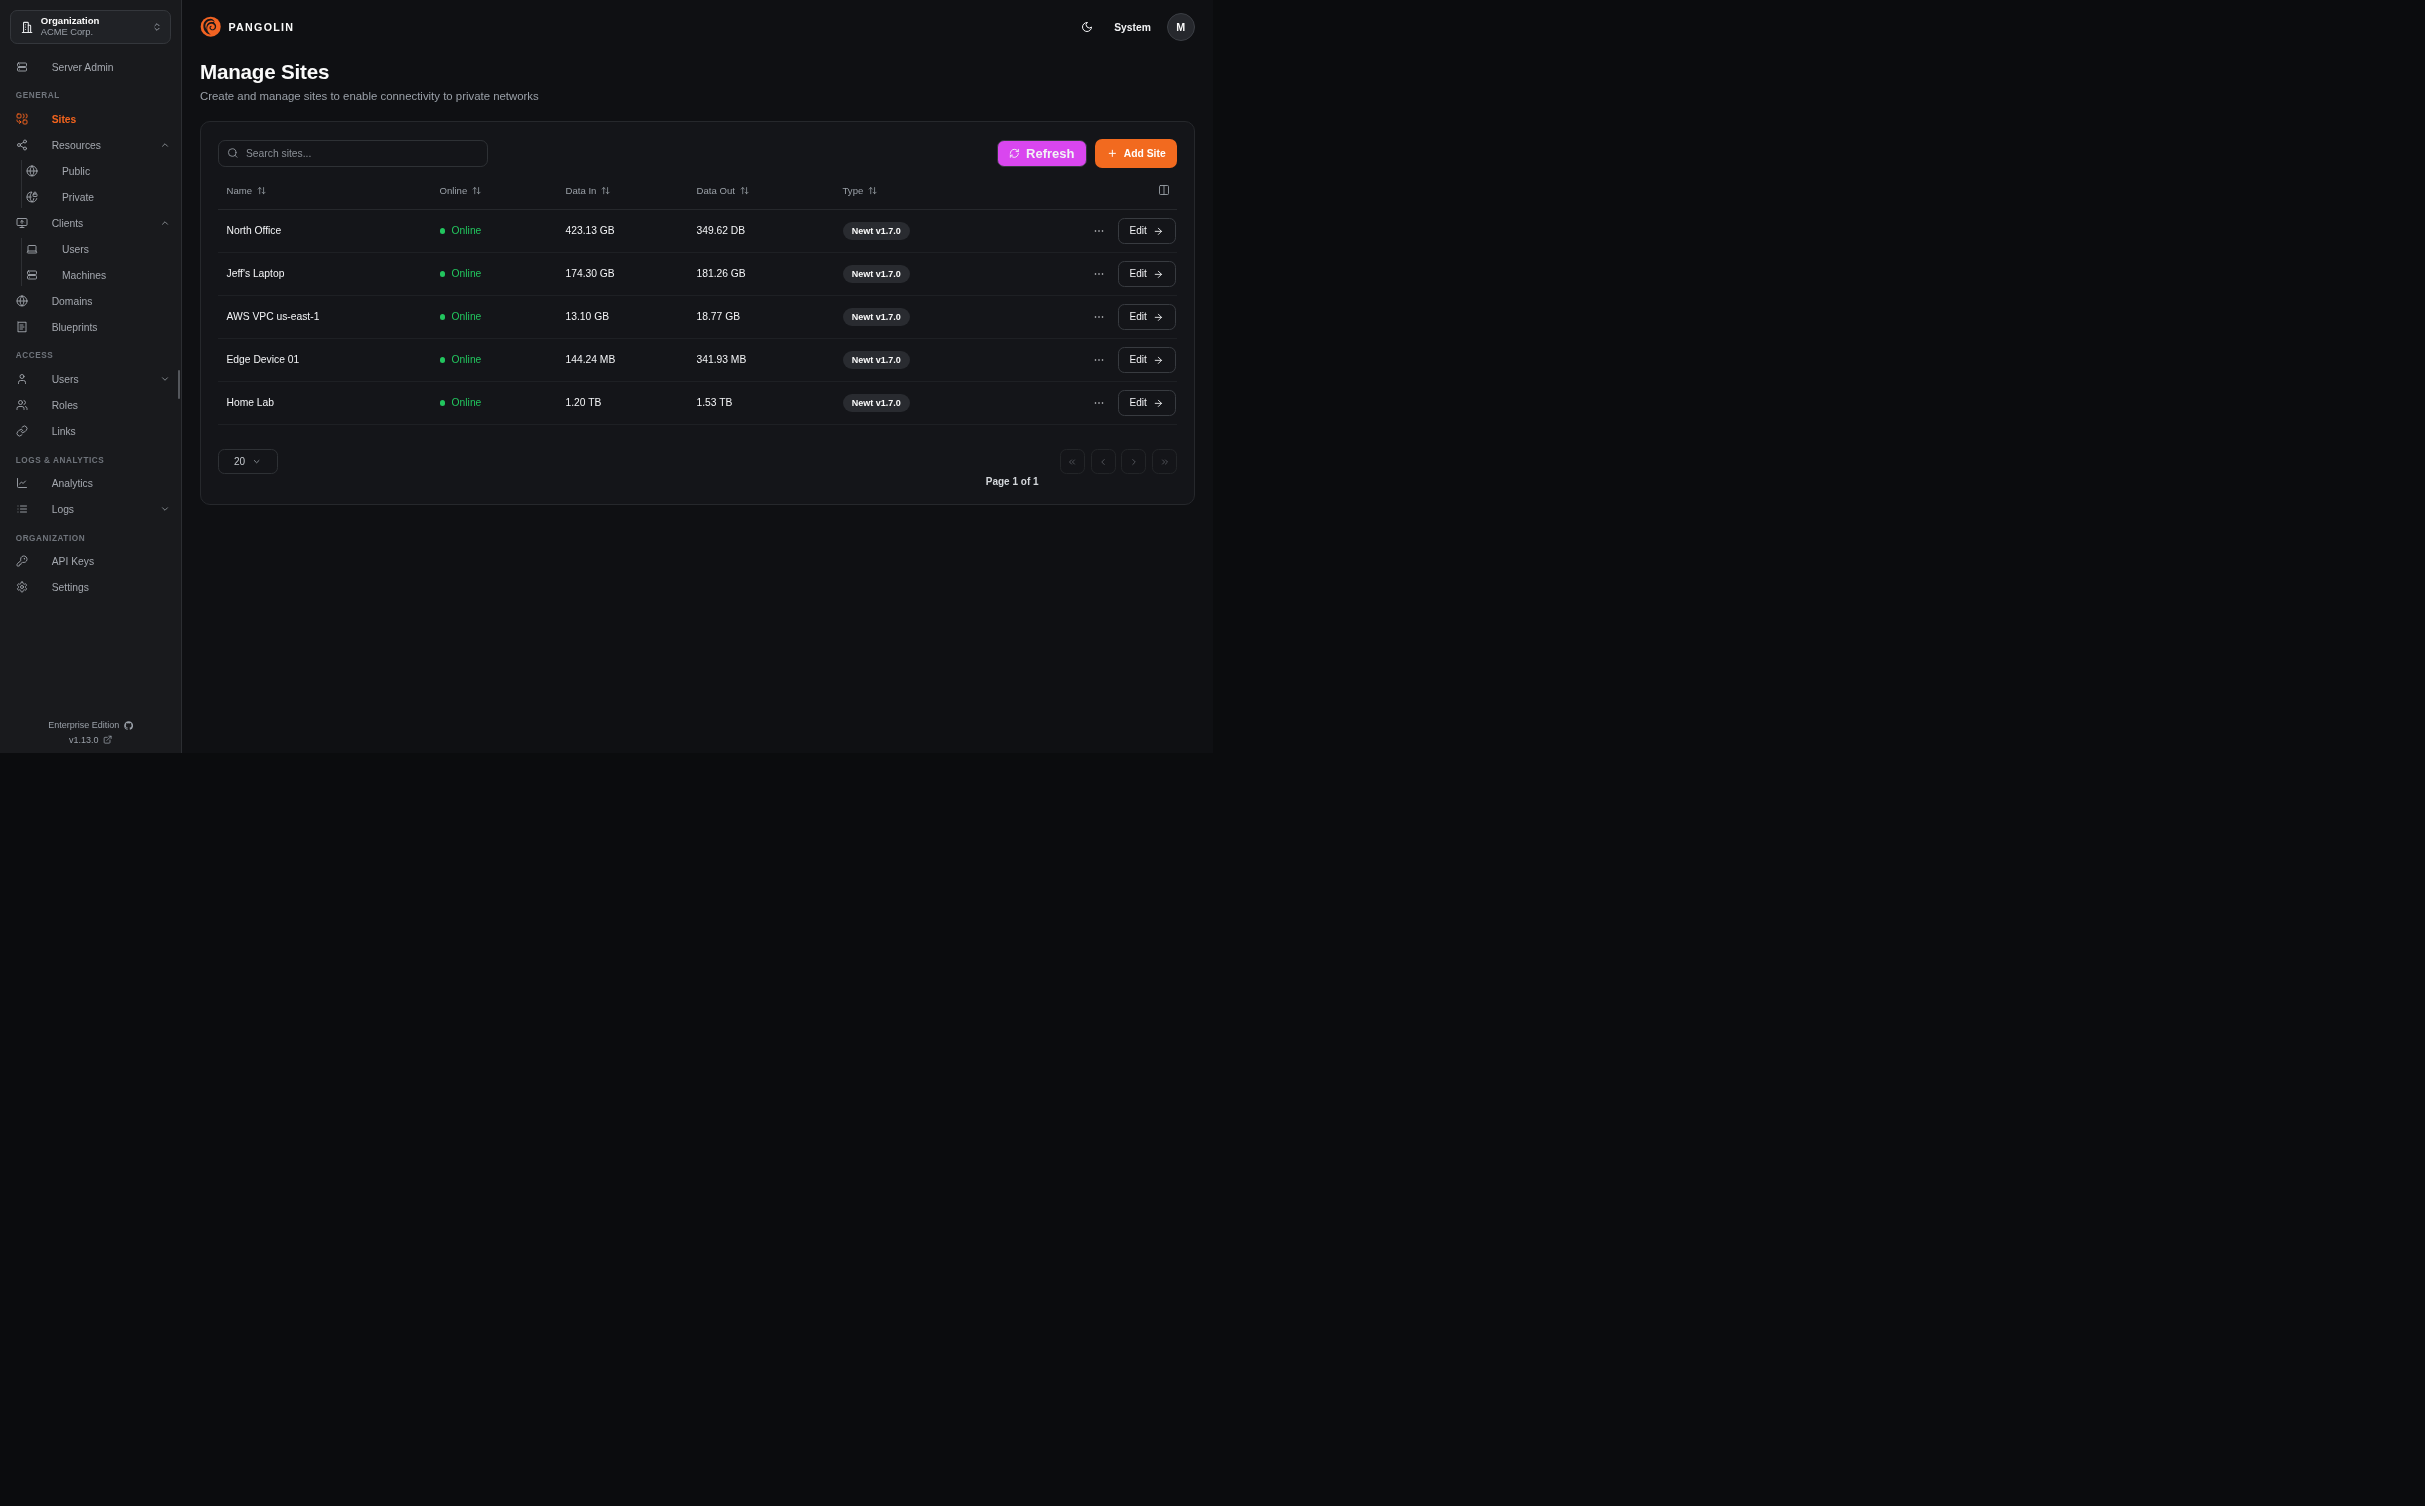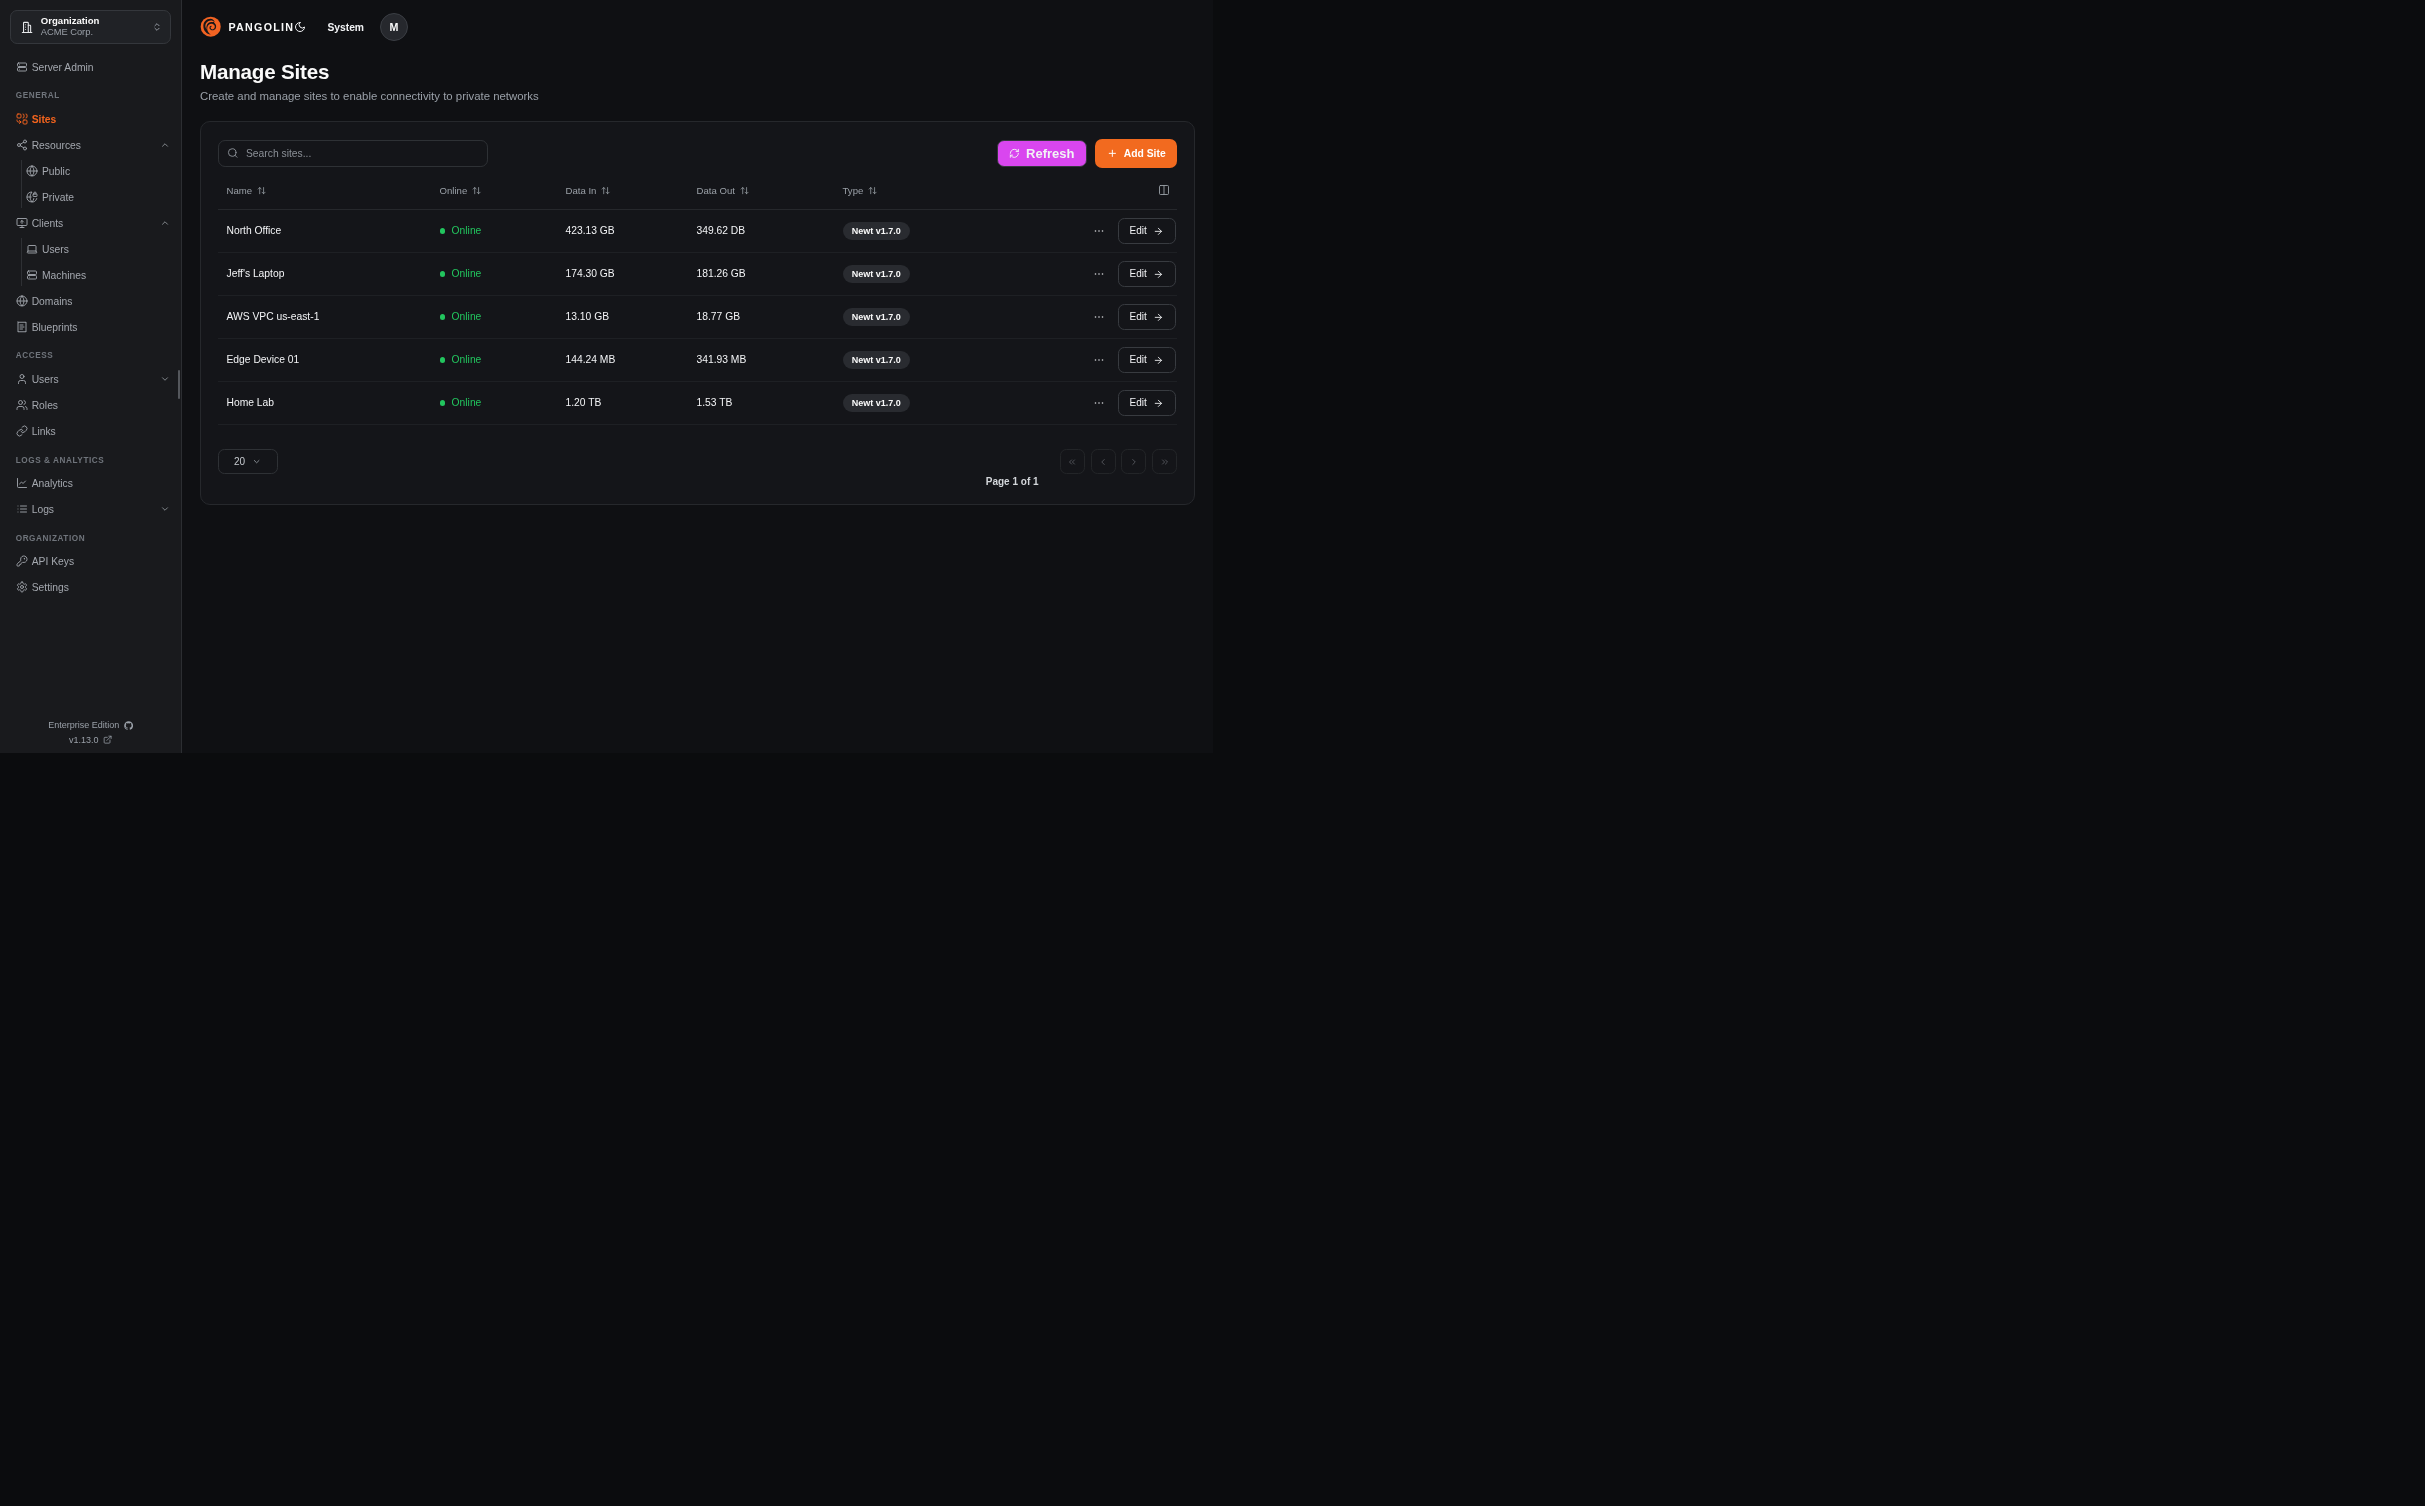--- a/index.html
+++ b/index.html
@@ -11,40 +11,40 @@
   .sidebar { position:relative; width:182px; height:100%; background:#191a1d; border-right:0.7px solid #2c2e32; flex:none; }
   .org-box { margin:10px; height:34px; background:#202226; border:0.7px solid #34373c; border-radius:7.1px;
              display:flex; align-items:center; gap:7.1px; padding:0 8.5px; cursor:pointer; }
   .org-box svg.b { width:14.2px; height:14.2px; color:#e7e9eb; flex:none; }
   .org-text { flex:1; min-width:0; }
   .org-label { color:#fafafa; font-size:9.6px; font-weight:700; line-height:1.25; }
   .org-value { color:#9aa0a8; font-size:9.3px; line-height:1.25; }
   .org-box svg.c { width:10px; height:10px; color:#9aa0a8; flex:none; }
 
   .nav { margin-top:4.3px; }
-  .nav-item { display:flex; align-items:center; gap:4px; height:26px; padding:0 11.4px 0 15.7px;
+  .nav-item { display:flex; align-items:center; gap:24px; height:26px; padding:0 11.4px 0 15.7px;
               color:#a4a8af; font-size:10.3px; cursor:pointer; }
   .nav-item svg.ic { width:12px; height:12px; flex:none; }
   .nav-item .grow { flex:1; }
   .nav-item svg.chev { width:10px; height:10px; color:#8b9096; flex:none; }
   .nav-item.active { color:#f4641d; font-weight:600; }
   .section-label { padding:11.4px 15.7px 5.7px 15.7px; color:#70757c; font-size:8.2px; font-weight:700; letter-spacing:.07em; }
   .subgroup { position:relative; }
   .subgroup::before { content:""; position:absolute; left:21.4px; top:2.1px; bottom:2.1px; width:0.7px; background:#2e3034; }
   .subgroup .nav-item { padding-left:26px; }
 
   .side-scroll-thumb { position:absolute; right:0.7px; top:370px; width:2.1px; height:28.5px; background:#54575c; border-radius:1.4px; }
 
   .side-footer { position:absolute; left:0; right:0; bottom:8.5px; text-align:center; color:#9aa0a8; font-size:9px; }
   .side-footer .row { display:flex; align-items:center; justify-content:center; gap:4.3px; margin-top:4.3px; }
   .side-footer svg { width:9.3px; height:9.3px; color:#9aa0a8; }
 
   
   .main { flex:1; min-width:0; padding:0 18px; }
-  .topbar { height:54px; display:flex; align-items:center; justify-content:flex-start; }
+  .topbar { height:54px; display:flex; align-items:center; justify-content:space-between; }
   .brand { display:flex; align-items:center; gap:7.1px; }
   .brand-logo { width:21.4px; height:21.4px; }
   .brand-name { color:#fafafa; font-size:10.7px; font-weight:700; letter-spacing:.12em; }
   .top-right { display:flex; align-items:center; gap:15.7px; }
   .theme-toggle { display:flex; align-items:center; gap:21px; color:#f2f3f5; font-size:10.3px; font-weight:600; cursor:pointer; }
   .theme-toggle svg { width:12px; height:12px; color:#f2f3f5; }
   .avatar { width:28.5px; height:28.5px; border-radius:50%; background:#26282d; border:0.7px solid #3b3e44;
             color:#fafafa; font-size:10.7px; font-weight:700; display:flex; align-items:center; justify-content:center; cursor:pointer; }
 
   .page-head { margin-top:5.7px; }

